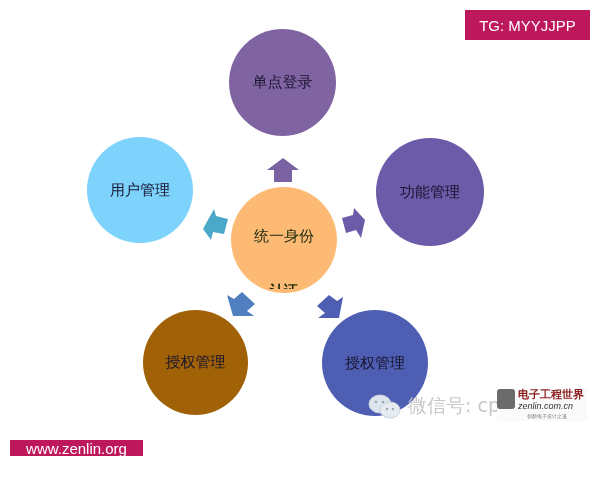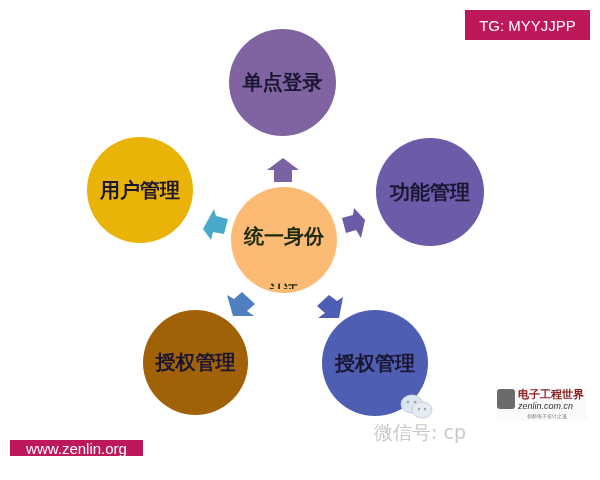--- a/index.html
+++ b/index.html
@@ -1,23 +1,23 @@
 <!DOCTYPE html>
 <html><head>
 <meta charset="utf-8">
 <style>
   html,body{margin:0;padding:0;}
   body{width:600px;height:480px;background:#ffffff;position:relative;overflow:hidden;font-family:"DejaVu Sans",sans-serif;}
   .canvas{position:absolute;left:0;top:0;width:600px;height:480px;}
   .node{position:absolute;border-radius:50%;display:flex;align-items:center;justify-content:center;}
-  .node span{font-weight:bold;font-size:20px;color:#1a1530;letter-spacing:0px;}
+  .node span{font-weight:normal;font-size:15px;color:#1a1530;letter-spacing:0px;}
   .center span{color:#1b2a0c;}
   .center .sub{position:absolute;bottom:4px;left:0;width:100%;text-align:center;font-size:14px;font-weight:bold;color:#1b2a0c;height:10px;overflow:hidden;line-height:22px;}
   .badge{position:absolute;background:#be185d;color:#ffffff;font-family:"Liberation Sans",sans-serif;font-size:15px;display:flex;align-items:center;justify-content:center;}
-  .wm{position:absolute;left:368px;top:392px;display:flex;align-items:center;flex-direction:column;}
+  .wm{position:absolute;left:368px;top:392px;display:flex;align-items:center;}
   .wm .text{font-size:19px;color:#c8c8c8;margin-left:6px;font-family:"DejaVu Sans",sans-serif;}
   .logo{position:absolute;left:497px;top:389px;width:90px;height:32px;background:#fafafa;}
   .logo .c{position:absolute;left:0;top:0;width:18px;height:20px;background:#6b6b6b;border-radius:3px;}
   .logo .cn{position:absolute;left:21px;top:-2px;font-size:11px;font-weight:bold;color:#8a1a1a;white-space:nowrap;}
   .logo .en{position:absolute;left:21px;top:12px;font-size:9px;font-style:italic;color:#333;white-space:nowrap;font-family:"Liberation Sans",sans-serif;}
   .logo .sm{position:absolute;left:30px;top:24px;font-size:5px;color:#777;white-space:nowrap;}
 </style>
 </head>
 <body>
 
@@ -33,21 +33,21 @@
 
     <polygon points="233,316 227,295 234,299 242,292 255,304 247,311 254,316" fill="#4f7fbe"></polygon>
 
     <polygon points="339,318 343,297 337,301 329,295 317,306 325,313 318,318" fill="#4e5eb2"></polygon>
   </svg>
 
   <div class="node" style="left:229px;top:29px;width:107px;height:107px;background:#8064a2;">
     <span>单点登录</span>
   </div>
 
-  <div class="node" style="left:87px;top:137px;width:106px;height:106px;background:#eab308;">
+  <div class="node" style="left:87px;top:137px;width:106px;height:106px;background:#7dd3fc;">
     <span>用户管理</span>
   </div>
 
   <div class="node" style="left:376px;top:138px;width:108px;height:108px;background:#6b5ba8;">
     <span>功能管理</span>
   </div>
 
   <div class="node" style="left:143px;top:310px;width:105px;height:105px;background:#a16207;">
     <span>授权管理</span>
   </div>

